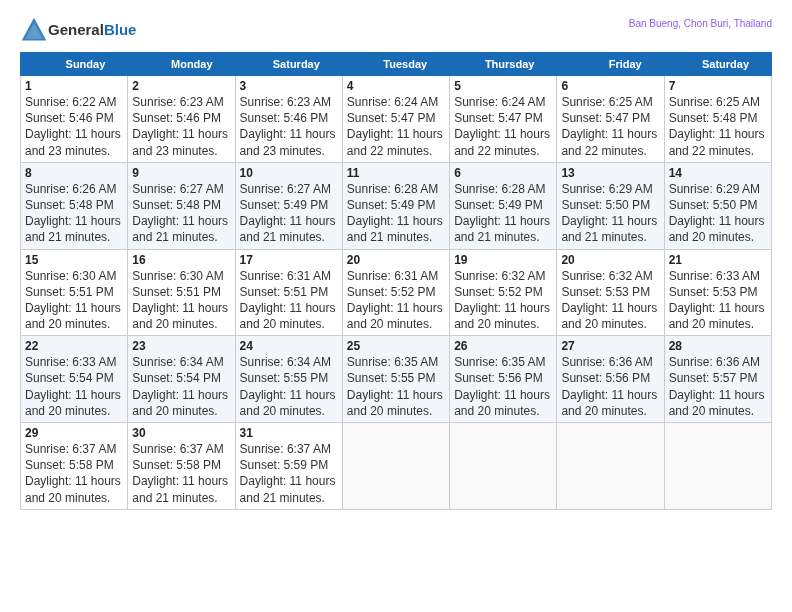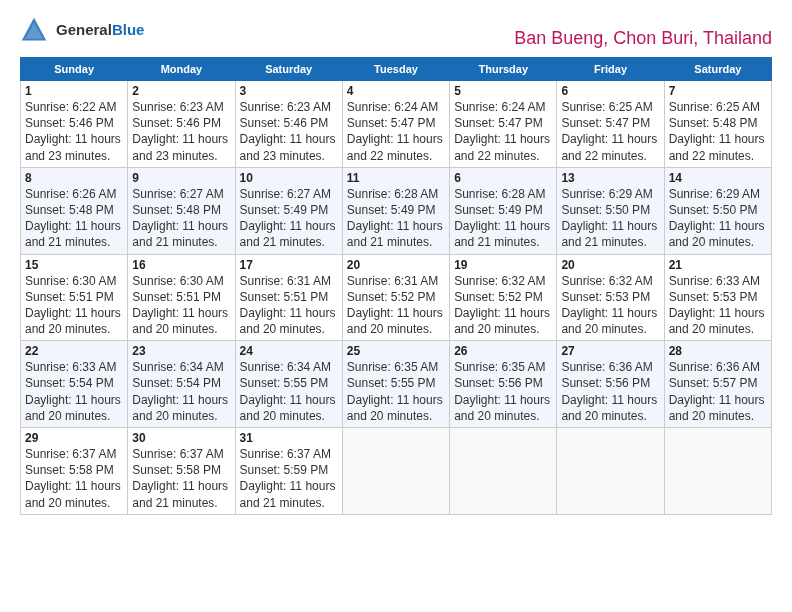--- a/index.html
+++ b/index.html
@@ -18,21 +18,21 @@
     }
     .header-area {
       display: flex;
       justify-content: space-between;
       align-items: flex-start;
       margin-bottom: 8px;
     }
     .logo {
       display: flex;
       align-items: center;
-      gap: 8px;
+      gap: 0;
     }
     .logo-text-general {
       font-size: 15px;
       font-weight: bold;
       color: #333;
       line-height: 1.1;
     }
     .logo-text-blue {
       font-size: 15px;
       font-weight: bold;
@@ -46,36 +46,36 @@
     .title-area {
       text-align: right;
     }
     .month-title {
       font-size: 32px;
       font-weight: bold;
       color: #333;
       line-height: 1.1;
     }
     .location-title {
-      font-size: 18px;
-      color: #be185d;
-      margin-top: 12px;
+      font-size: 10px;
+      color: #8b5cf6;
+      margin-top: 2px;
     }
     .calendar-table {
       width: 100%;
       border-collapse: collapse;
       font-size: 10px;
     }
     .calendar-table thead tr th {
       background: #1a6bb5;
       color: #fff;
       font-size: 11px;
       font-weight: bold;
-      padding: 5px 16px;
-      text-align: center;
+      padding: 5px 22px;
+      text-align: right;
       border: 1px solid #1a6bb5;
     }
     .calendar-table tbody tr td {
       border: 1px solid #ccc;
       vertical-align: top;
       padding: 3px 4px;
       width: calc(100%/7);
       height: 78px;
     }
     .calendar-table tbody tr:nth-child(even) td {

